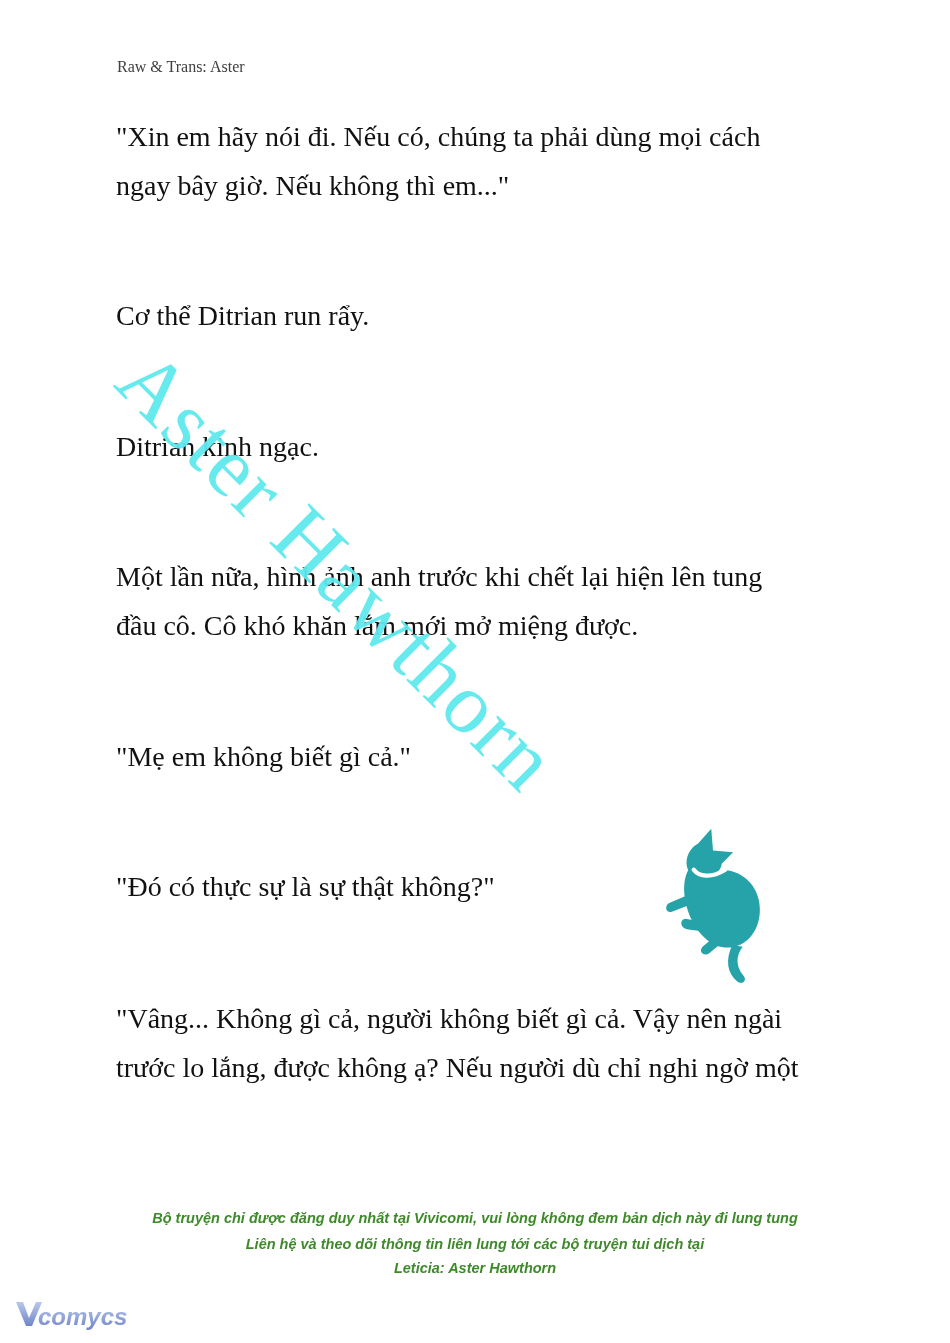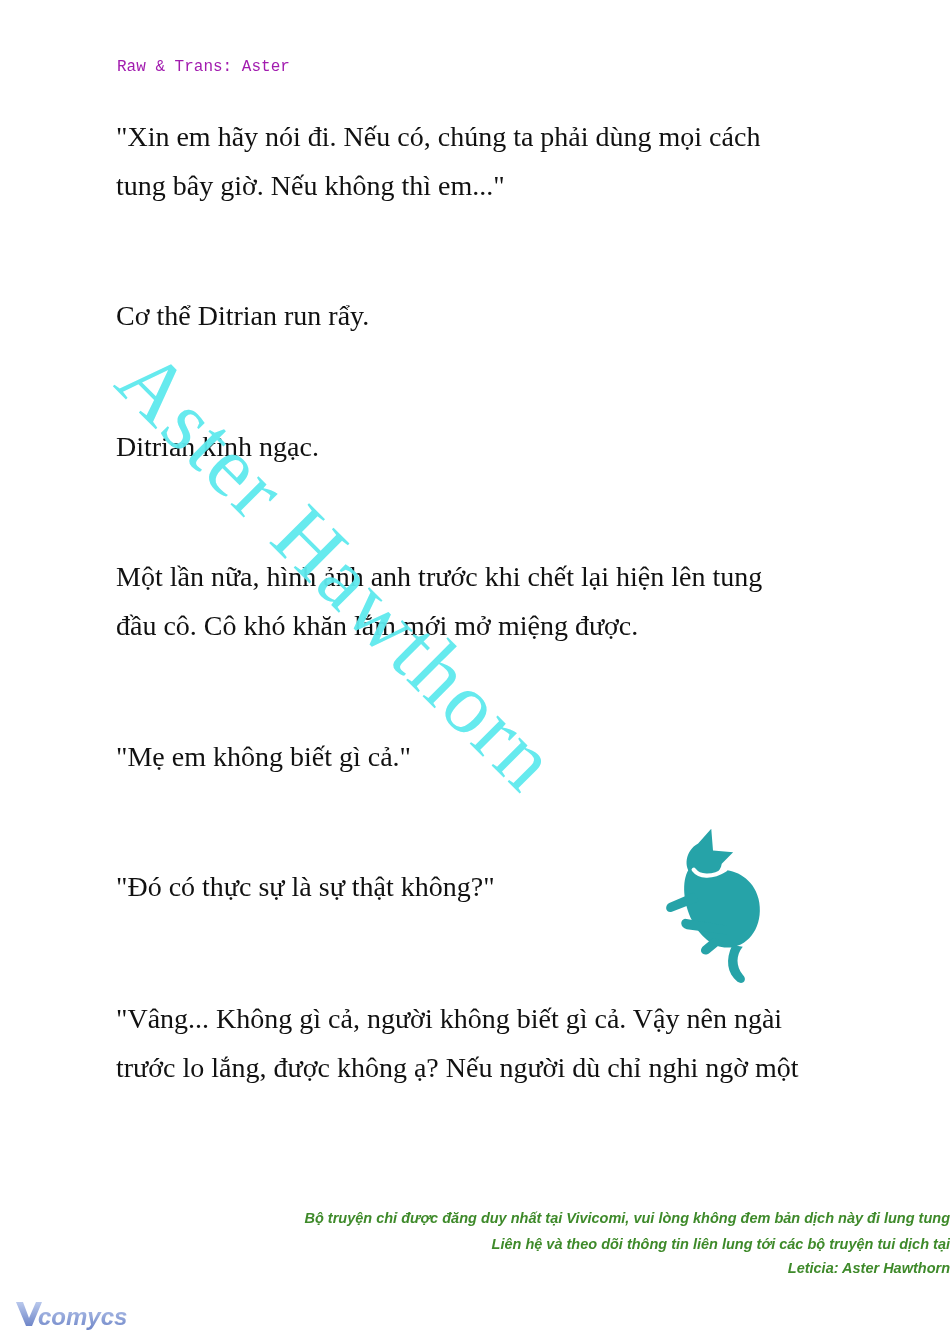--- a/index.html
+++ b/index.html
@@ -2,49 +2,49 @@
 <html><head>
 <meta charset="utf-8">
 <style>
   html, body { margin: 0; padding: 0; }
   body {
     width: 950px; height: 1343px; background: #ffffff; position: relative; overflow: hidden;
     font-family: "Liberation Serif", serif; color: #111111;
   }
   .header {
     position: absolute; left: 117px; top: 58px;
-    font-family: Liberation Mono, monospace; font-size: 16px; color: #a21caf;
+    font-family: Liberation Serif, serif; font-size: 16px; color: #404040;
   }
   .para {
     position: absolute; left: 116px; width: 720px;
     font-size: 28px; line-height: 49px; color: #111;
   }
   .watermark {
     position: absolute; left: 115px; top: 570px;
     font-family: "Liberation Serif", serif; font-size: 86px; color: #5ee9ee;
     transform: rotate(45deg); transform-origin: 0 0;
     white-space: nowrap; letter-spacing: 2px; opacity: 0.95;
     transform-box: border-box;
   }
   .footer {
-    position: absolute; left: 0; width: 950px; text-align: right;
+    position: absolute; left: 0; width: 950px; text-align: center;
     font-family: "Liberation Sans", sans-serif; font-style: italic; font-weight: bold;
     color: #3e8a2a; font-size: 14.5px;
   }
   .cat { position: absolute; left: 650px; top: 808px; width: 140px; height: 190px; }
   .logo { position: absolute; left: 14px; top: 1296px; width: 140px; height: 40px; }
 </style>
 </head>
 <body>
 
 <div class="header">Raw &amp; Trans: Aster</div>
 
 <div class="para" style="top:112px">
   <div>"Xin em hãy nói đi. Nếu có, chúng ta phải dùng mọi cách</div>
-  <div>tung bây giờ. Nếu không thì em..."</div>
+  <div>ngay bây giờ. Nếu không thì em..."</div>
 </div>
 <div class="para" style="top:291px">
   <div>Cơ thể Ditrian run rẩy.</div>
 </div>
 <div class="para" style="top:422px">
   <div>Ditrian kinh ngạc.</div>
 </div>
 <div class="para" style="top:552px">
   <div>Một lần nữa, hình ảnh anh trước khi chết lại hiện lên tung</div>
   <div>đầu cô. Cô khó khăn lắm mới mở miệng được.</div>

